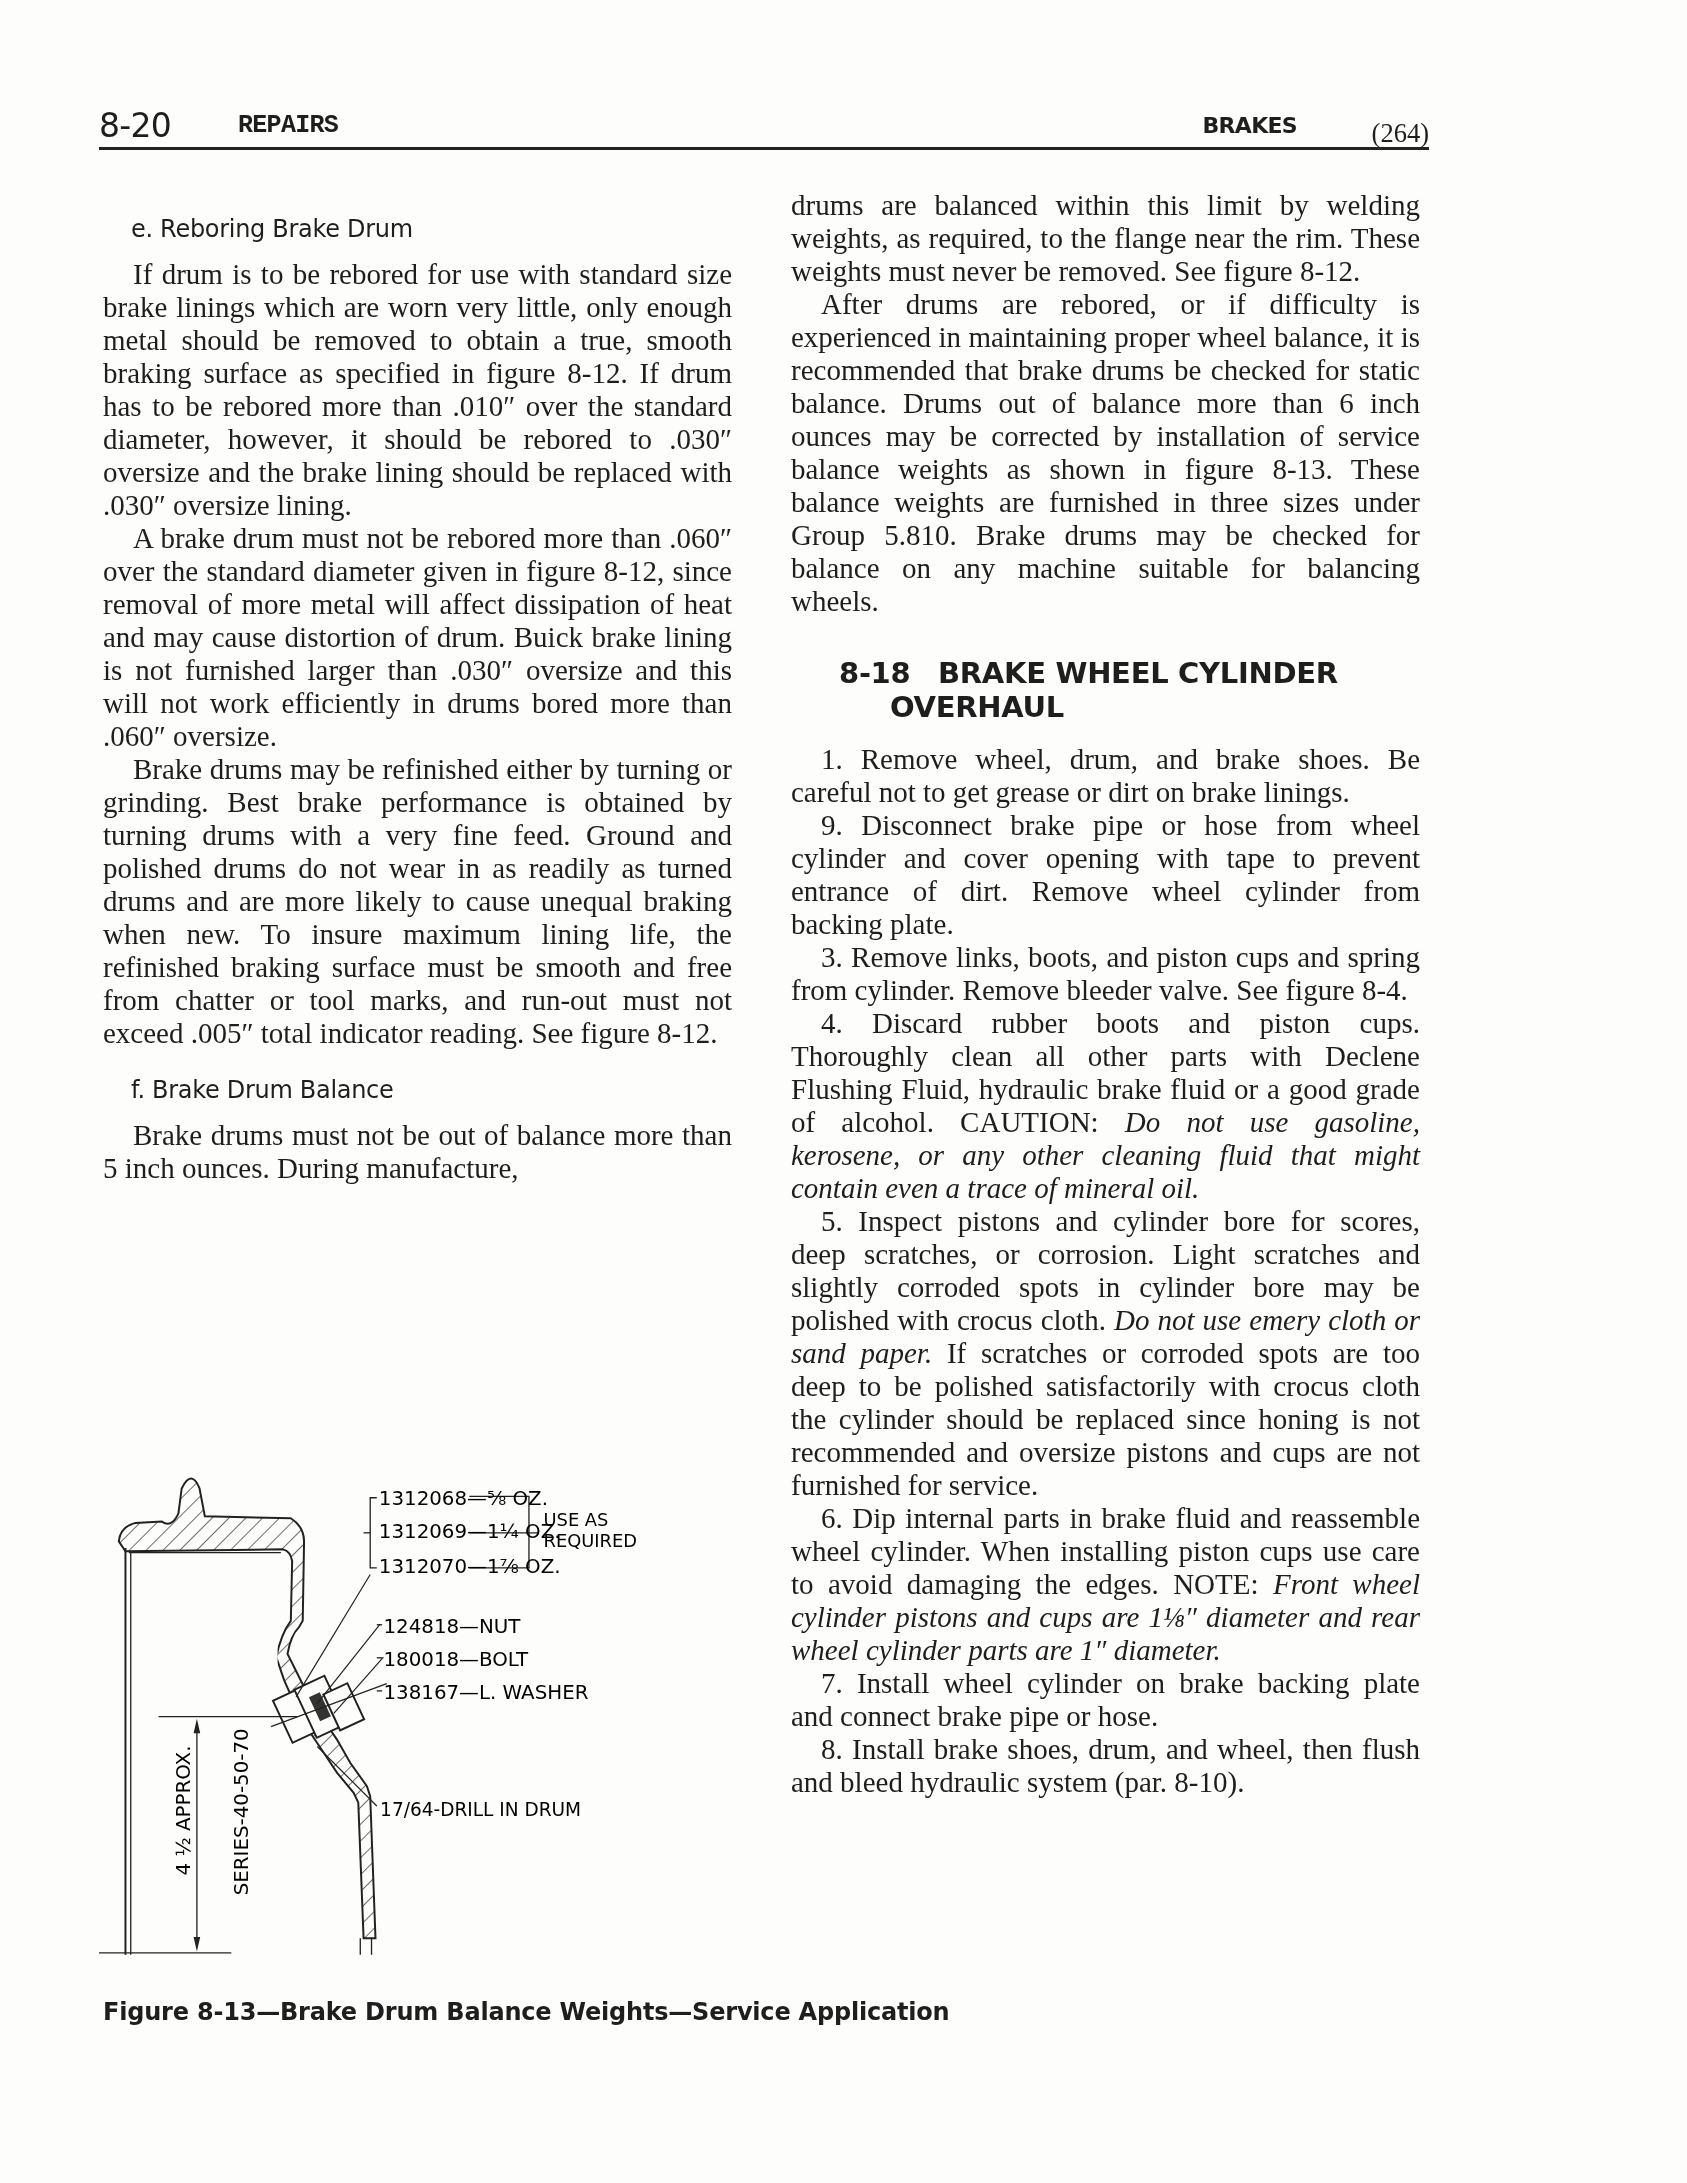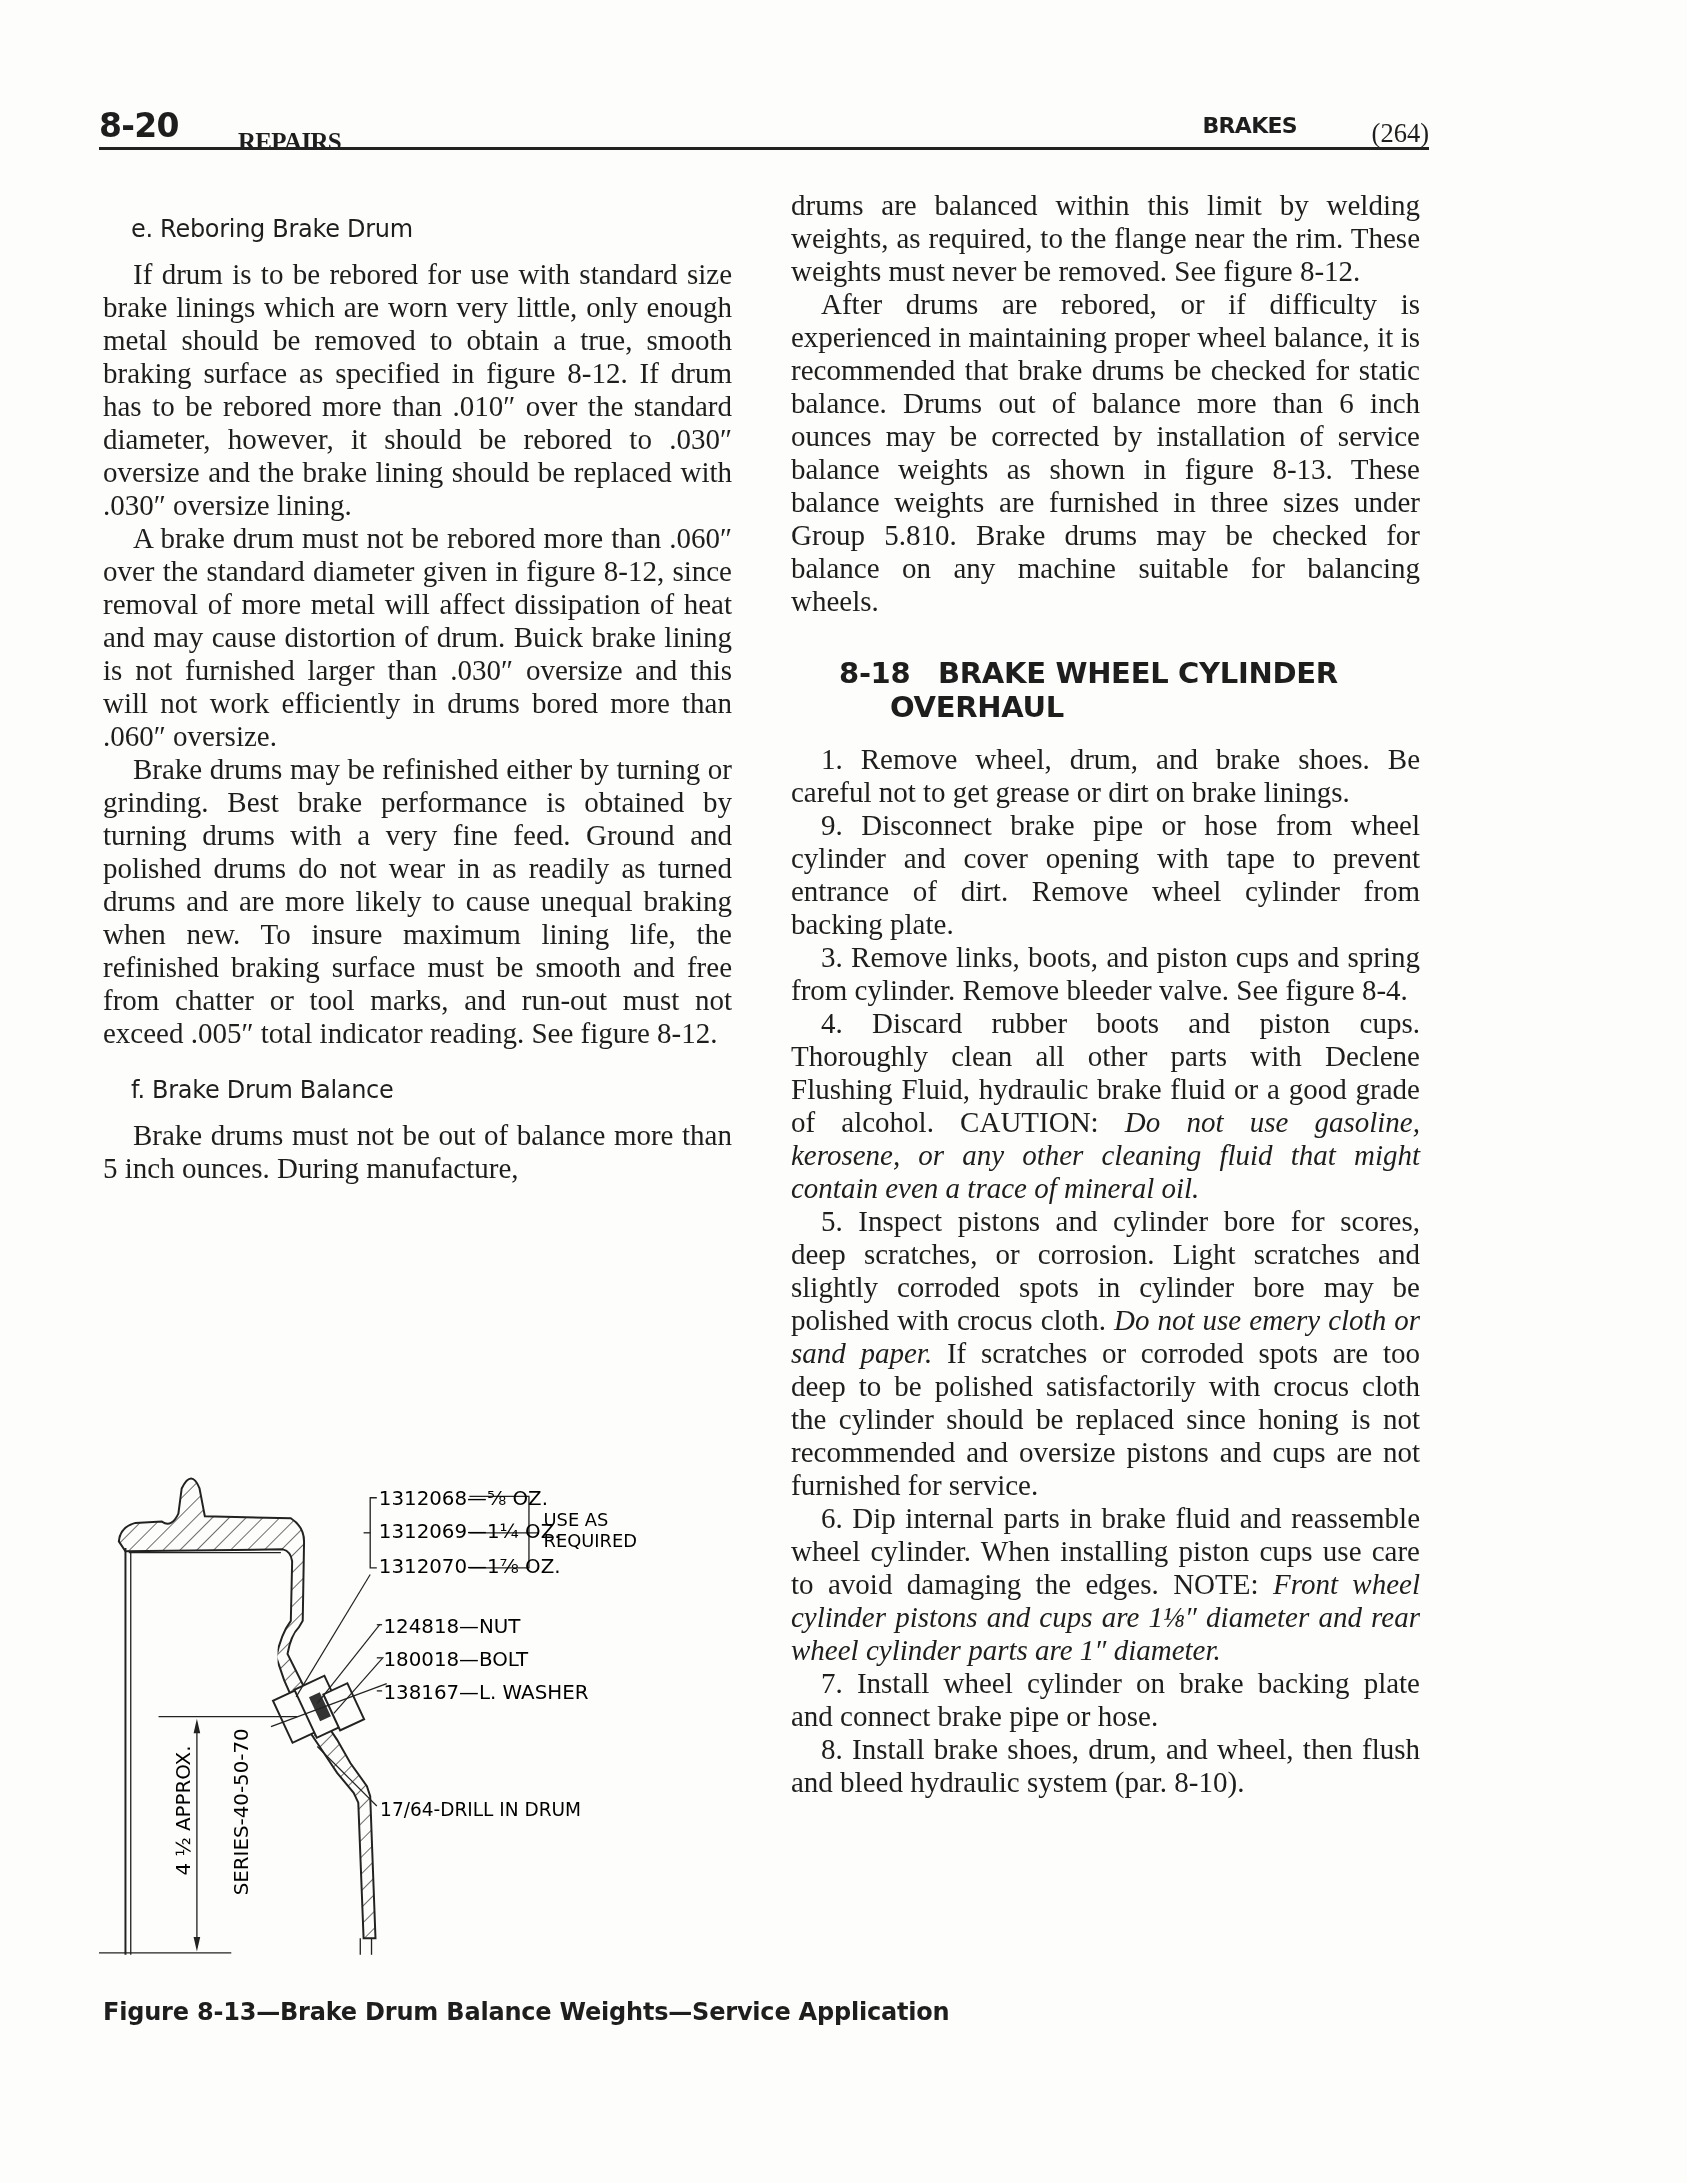--- a/index.html
+++ b/index.html
@@ -1,19 +1,19 @@
 <!DOCTYPE html>
 <html style="font-size:10.6px"><head>
 <meta charset="utf-8">
 <style>
   html, body { margin:0; padding:0; }
   body { width:1687px; height:2183px; background:#fdfdfb; position:relative; overflow:hidden; color:#1e1e1e; }
   #header { position:absolute; left:99px; top:106px; width:1330px; height:46px; }
-  #hdr-num { position:absolute; left:0; top:0; font-family:"DejaVu Sans","Liberation Sans",sans-serif; font-weight:bold; font-size:33px; letter-spacing:-0.7px; }
-  #hdr-left { position:absolute; left:139px; top:22px; font-family:Liberation Serif, serif; font-weight:bold; font-size:25px; letter-spacing:-0.7px; }
+  #hdr-num { position:absolute; left:0; top:0; font-family:"DejaVu Sans","Liberation Sans",sans-serif; font-weight:normal; font-size:33px; letter-spacing:-0.7px; }
+  #hdr-left { position:absolute; left:139px; top:5px; font-family:Liberation Mono, monospace; font-weight:bold; font-size:25px; letter-spacing:-0.7px; }
   #hdr-right { position:absolute; right:132px; top:7px; font-family:"DejaVu Sans","Liberation Sans",sans-serif; font-weight:bold; font-size:22px; letter-spacing:-0.7px; }
   #hdr-page { position:absolute; right:0; top:12px; font-family:"Liberation Serif",serif; font-size:26.5px; }
   #hdr-rule { position:absolute; left:99px; top:147px; width:1330px; height:3.3px; background:#222; }
 
   .col { position:absolute; top:189px; width:629px; font-family:"Liberation Serif","DejaVu Serif",serif; font-size:29px; line-height:33px; text-align:justify; }
   #col-left { left:103px; }
   #col-right { left:791px; }
   .col p { margin:0; text-indent:30px; }
   .col p.noindent { text-indent:0; }
   .subhead { font-family:"DejaVu Sans","Liberation Sans",sans-serif; font-weight:normal; font-size:24px; margin:24px 0 12px 28px; letter-spacing:-0.3px; }

